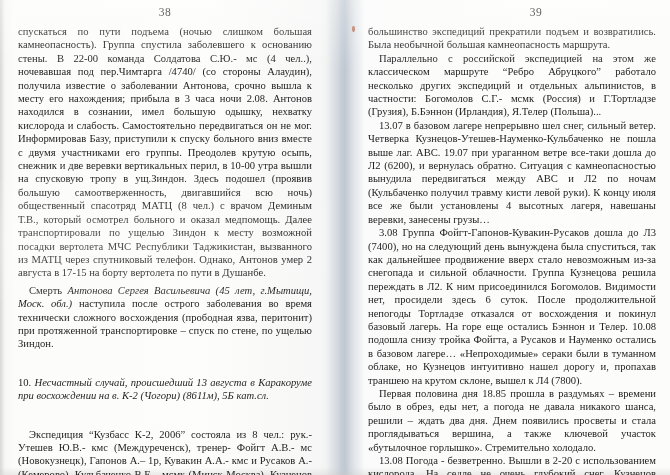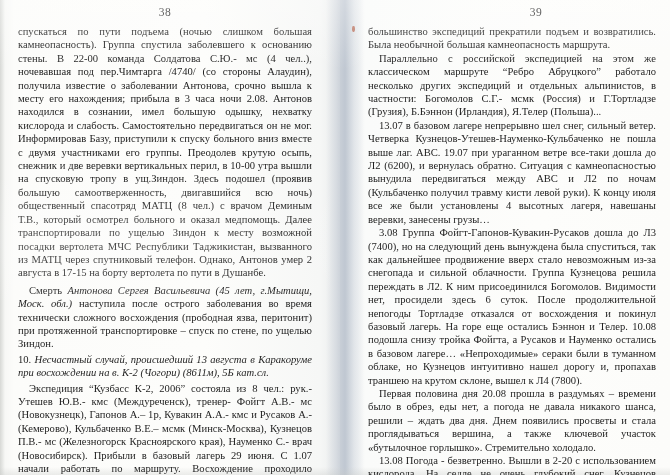--- a/index.html
+++ b/index.html
@@ -104,21 +104,21 @@
   p.body {
     margin: 0 0 0 0;
     font-size: 10.6px;
     line-height: 13.4px;
     text-align: justify;
     text-justify: inter-word;
     color: #1e1e1e;
     hyphens: none;
   }
   p.body.indent { text-indent: 11px; }
-  p.gap { margin-top: 2px; }
+  p.gap { margin-top: 25px; }
   p.gap-sm { margin-top: 4px; }
 
   .it { font-style: italic; }
 
   
   .ink-fade-top {
     position: absolute;
     left: 0; top: 0; width: 670px; height: 70px;
     background: linear-gradient(180deg, rgba(255,255,255,0.30), rgba(255,255,255,0));
     pointer-events: none;
@@ -158,19 +158,19 @@
     <p class="body indent gap">Экспедиция “Кузбасс К-2, 2006” состояла из 8 чел.: рук.- Утешев Ю.В.- кмс (Междуреченск), тренер- Фойгт А.В.- мс (Новокузнецк), Гапонов А.– 1р, Кувакин А.А.- кмс и Русаков А.- (Кемерово), Кульбаченко В.Е.– мсмк (Минск-Москва), Кузнецов П.В.- мс (Железногорск Красноярского края), Науменко С.- врач (Новосибирск). Прибыли в базовый лагерь 29 июня. С 1.07 начали работать по маршруту. Восхождение проходило напряженно, ураганные ветра смели часть высотных палаток,</p>
   </div>
 
   <div class="page page-right">
     <div class="folio">39</div>
 
     <p class="body">большинство экспедиций прекратили подъем и возвратились. Была необычной большая камнеопасность маршрута.</p>
     <p class="body indent">Параллельно с российской экспедицией на этом же классическом маршруте “Ребро Абруцкого” работало несколько других экспедиций и отдельных альпинистов, в частности: Богомолов С.Г.- мсмк (Россия) и Г.Тортладзе (Грузия), Б.Бэннон (Ирландия), Я.Телер (Польша)...</p>
     <p class="body indent">13.07 в базовом лагере непрерывно шел снег, сильный ветер. Четверка Кузнецов-Утешев-Науменко-Кульбаченко не пошла выше лаг. АВС. 19.07 при ураганном ветре все-таки дошла до Л2 (6200), и вернулась обратно. Ситуация с камнеопасностью вынудила передвигаться между АВС и Л2 по ночам (Кульбаченко получил травму кисти левой руки). К концу июля все же были установлены 4 высотных лагеря, навешаны веревки, занесены грузы…</p>
     <p class="body indent">3.08 Группа Фойгт-Гапонов-Кувакин-Русаков дошла до Л3 (7400), но на следующий день вынуждена была спуститься, так как дальнейшее продвижение вверх стало невозможным из-за снегопада и сильной облачности. Группа Кузнецова решила переждать в Л2. К ним присоединился Богомолов. Видимости нет, просидели здесь 6 суток. После продолжительной непогоды Тортладзе отказался от восхождения и покинул базовый лагерь. На горе еще остались Бэннон и Телер. 10.08 подошла снизу тройка Фойгта, а Русаков и Науменко остались в базовом лагере… «Непроходимые» сераки были в туманном облаке, но Кузнецов интуитивно нашел дорогу и, пропахав траншею на крутом склоне, вышел к Л4 (7800).</p>
-    <p class="body indent">Первая половина дня 20.08 прошла в раздумьях – времени было в обрез, еды нет, а погода не давала никакого шанса, решили – ждать два дня. Днем появились просветы и стала проглядываться вершина, а также ключевой участок «бутылочное горлышко». Стремительно холодало.</p>
+    <p class="body indent">Первая половина дня 18.85 прошла в раздумьях – времени было в обрез, еды нет, а погода не давала никакого шанса, решили – ждать два дня. Днем появились просветы и стала проглядываться вершина, а также ключевой участок «бутылочное горлышко». Стремительно холодало.</p>
     <p class="body indent">13.08 Погода - безветренно. Вышли в 2-20 с использованием кислорода. На седле не очень глубокий снег. Кузнецов усиленно тропил, вначале чуть не провалившись в трещину. У основания «бутылочного горлышка» были около 4-00. Хорошо шел Кувакин, он догнал и сменил Кузнецова, тот ему доверил пройти</p>
   </div>
 
   <div class="ink-fade-top"></div>
   <div class="ink-fade-mid"></div>
 </div>
 
 </body></html>

